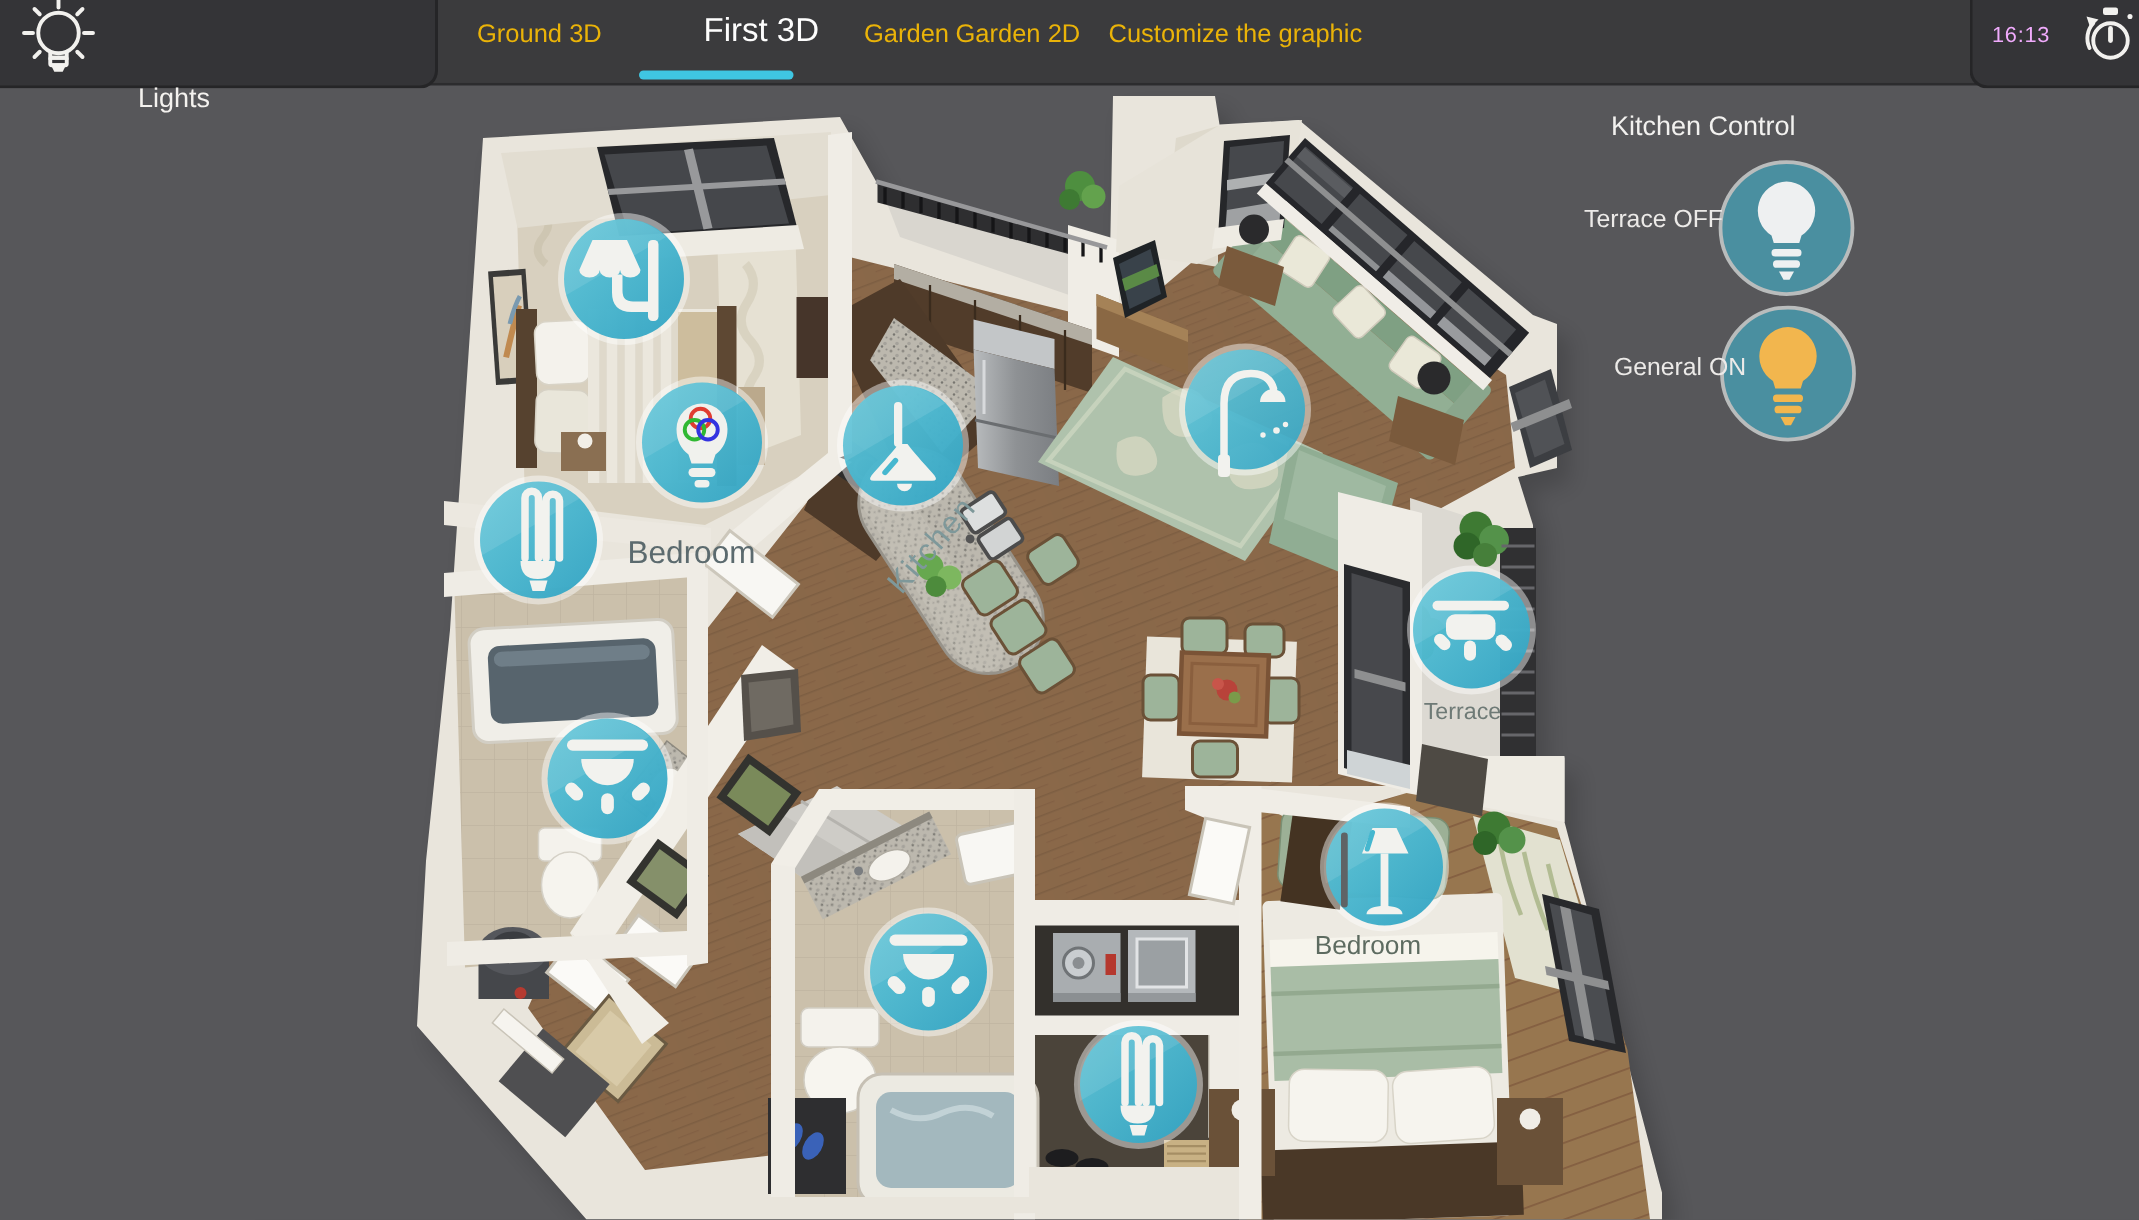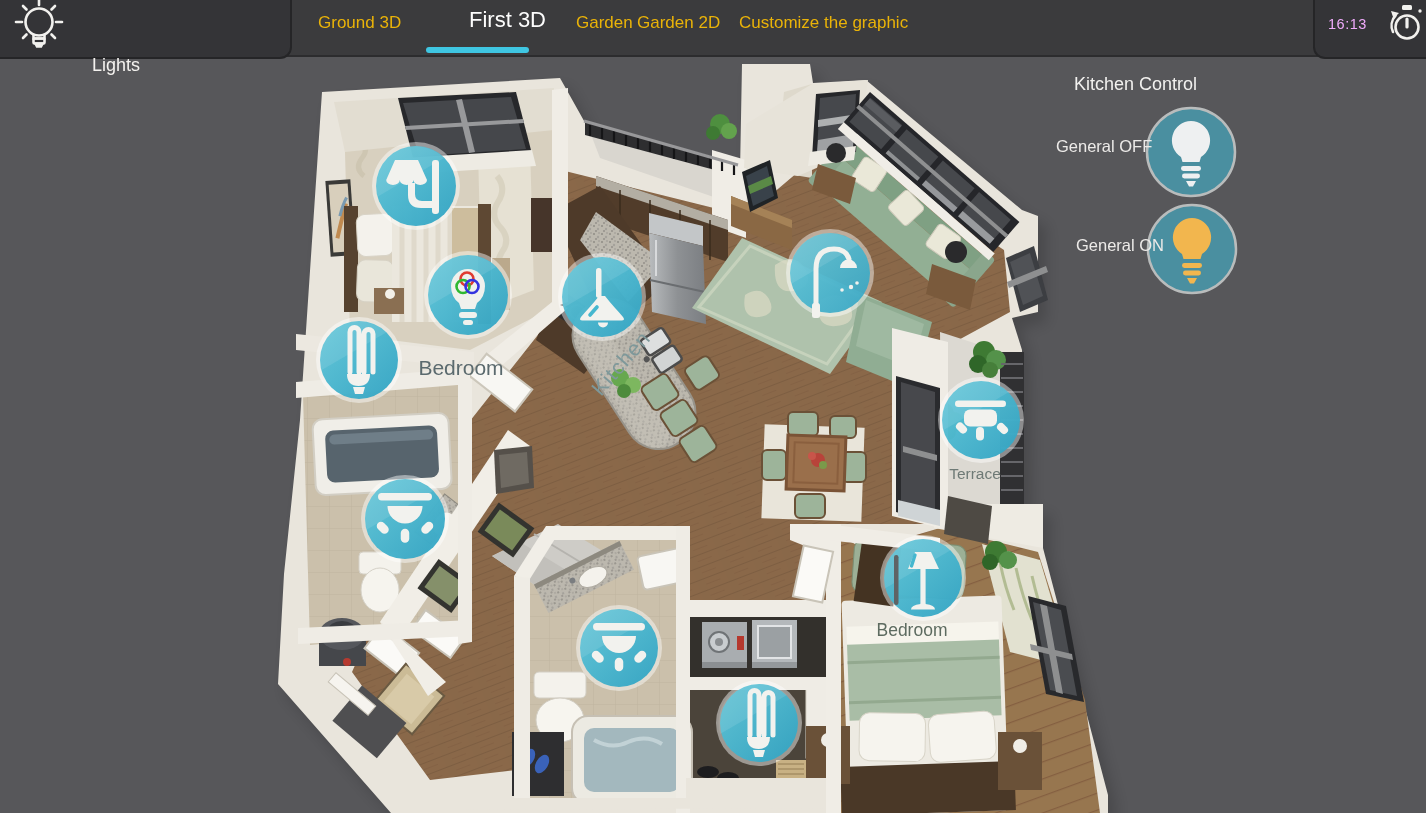--- a/index.html
+++ b/index.html
@@ -704,14 +704,14 @@
 </svg>
 
 <div class="tab" style="left:318px;">Ground 3D</div>
 <div class="tab-active" style="left:433px;">First 3D</div>
 <div class="tab" style="left:576px;text-align:right;">Garden</div>
 <div class="tab" style="left:637px;">Garden 2D</div>
 <div class="tab" style="left:739px;">Customize the graphic</div>
 <div class="tab-underline"></div>
 
 <div class="gc-title">Kitchen Control</div>
-<div class="gc-off">General OFF</div>
+<div class="gc-off">Terrace OFF</div>
 <div class="gc-on">General ON</div>
 
 </body></html>

